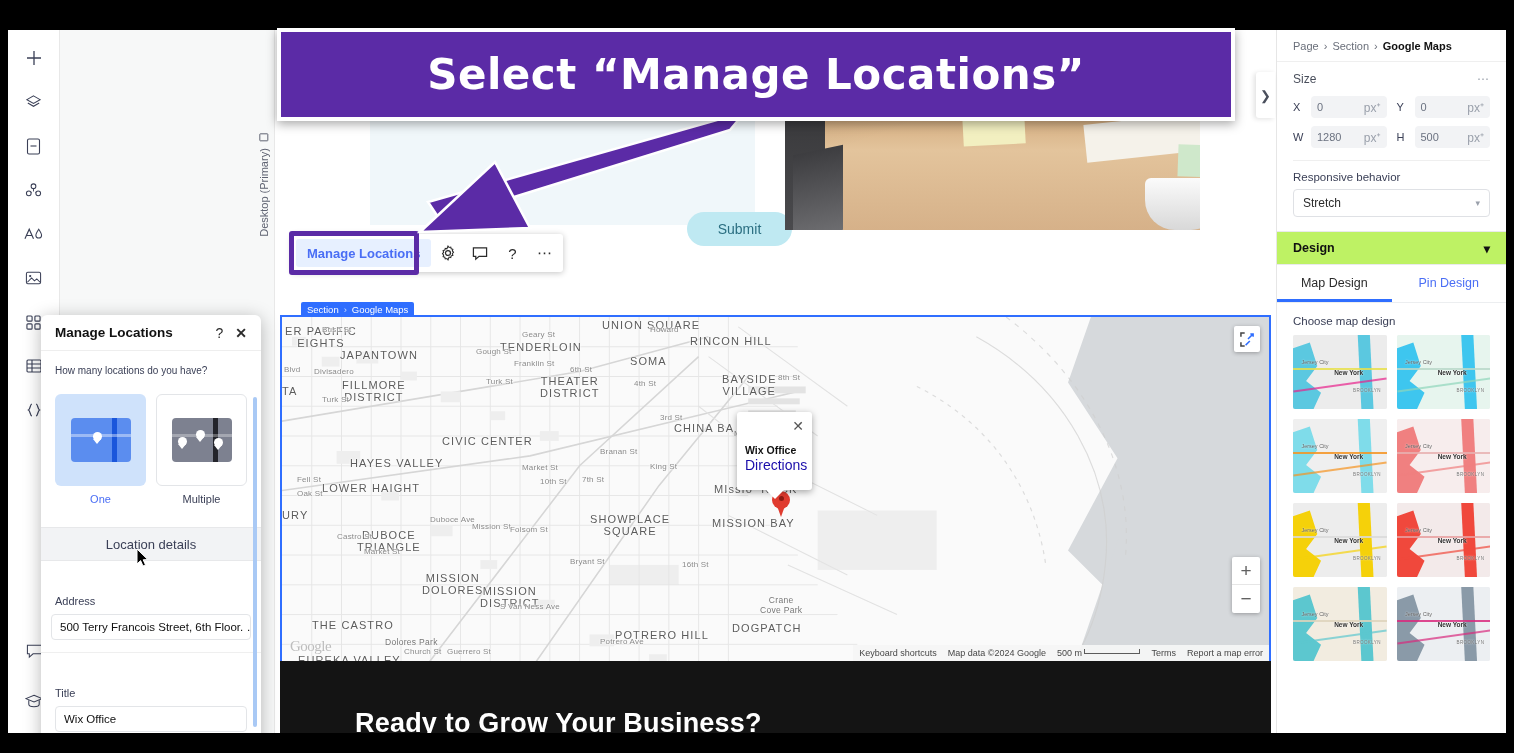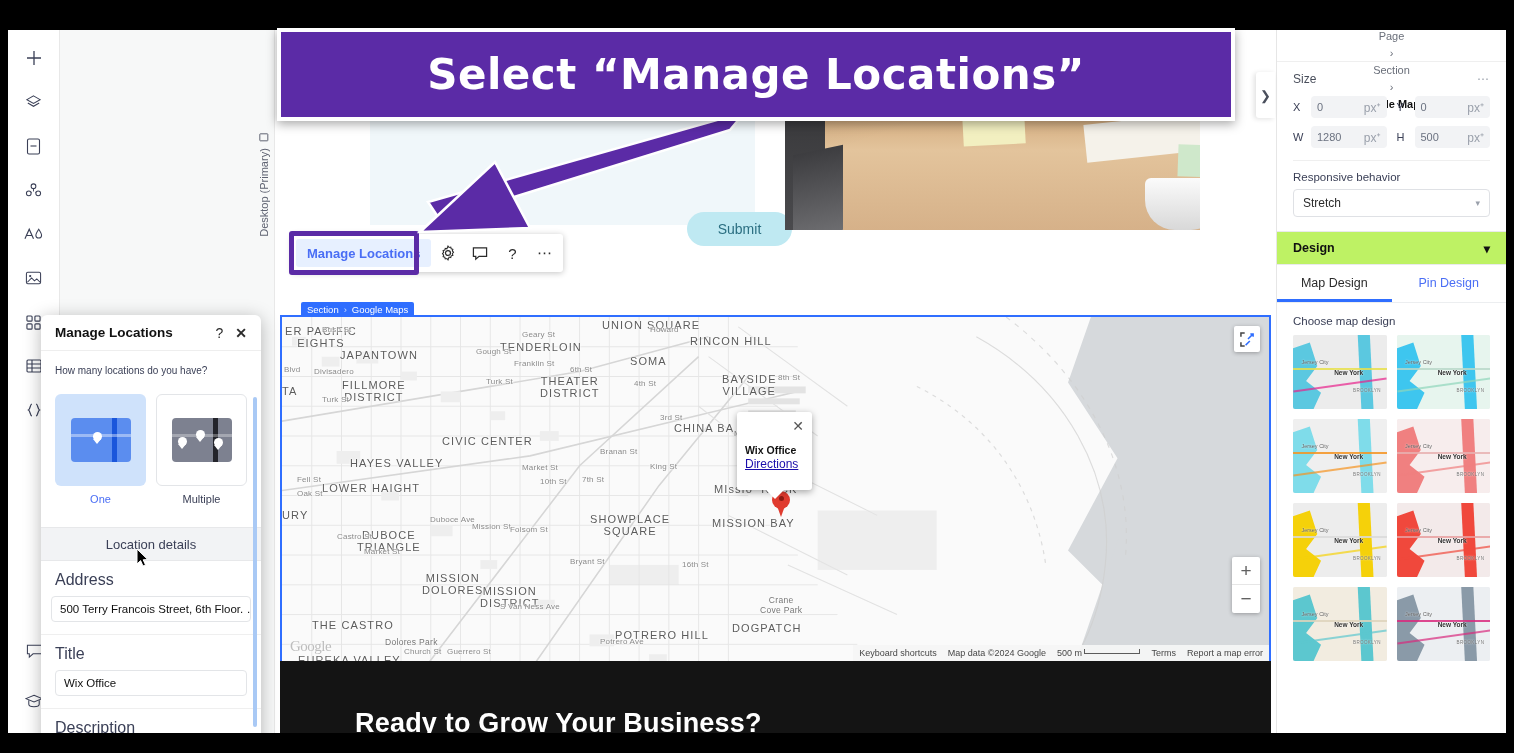--- a/index.html
+++ b/index.html
@@ -177,22 +177,22 @@
     background: #fff; border-radius: 3px; box-shadow: 0 2px 7px rgba(0,0,0,0.35);
     z-index: 4;
   }
   .infowin::after {
     content:""; position:absolute; left:28px; bottom:-9px; width:0;height:0;
     border-left: 10px solid transparent; border-right: 10px solid transparent;
     border-top: 10px solid #fff;
   }
   .iw-close { position:absolute; right:8px; top:6px; font-size:14px; color:#555; cursor:pointer; }
   .iw-title { position:absolute; left:8px; top:32px; font-size:10.5px; font-weight:700; color:#111; }
-  .iw-link { position:absolute; left:8px; top:45px; font-size:12px; color:#1a0dab;
-    text-decoration: underline; cursor:pointer; }
+  .iw-link { position:absolute; left:8px; top:45px; font-size:14px; color:#1a0dab;
+    cursor:pointer; }
   .pin {
     position: absolute; left: 490px; top: 174px; width: 18px; height: 26px; z-index: 3;
   }
   .pin-head {
     width:18px; height:18px; border-radius:50%; background:#e03b2f;
   }
   .pin-head::after{ content:""; position:absolute; left:6.5px; top:5px; width:5px;height:5px;
     background:#8e1c14; border-radius:50%; }
   .pin-tip {
     position:absolute; left:4px; top:12px; width:0;height:0;
@@ -239,22 +239,22 @@
     position:absolute; left:75px; bottom:-6px; color:#fff;
     font-size: 27px; font-weight: 700; letter-spacing:0.2px;
   }
 
   
   .right-panel {
     position: absolute; right: 0; top: 0; width: 230px; bottom: 0;
     background: #fff; border-left: 1px solid #e6e6e6;
   }
   .rp-crumb {
-    height: 32px; display:flex; align-items:center; gap:5px; padding: 0 16px;
-    font-size: 11px; color: #6a6f7a; border-bottom: 1px solid #efefef; flex-direction: column;
+    height: 32px; display:flex; align-items:center; gap:5px; padding: 11px 16px;
+    font-size: 11px; color: #6a6f7a; border-bottom: 1px solid #efefef;
   }
   .rp-crumb b { color:#111; font-weight:700; }
   .rp-section { padding: 10px 16px 2px; }
   .rp-row-title { display:flex; align-items:center; justify-content:space-between;
     font-size: 12px; color: #4a4f5c; }
   .dots { color:#9aa0ab; letter-spacing:1px; cursor:pointer; font-size:12px; }
   .size-grid { display:grid; grid-template-columns: 1fr 1fr; gap: 8px 10px; margin-top: 10px; }
   .size-cell { display:flex; align-items:center; gap:8px; }
   .size-cell label { font-size: 11px; color:#3b4057; width:10px; }
   .numbox {
@@ -351,21 +351,21 @@
   .mpin { position:absolute; width:9px; height:12px; }
   .mpin i { display:block; width:9px;height:9px;border-radius:50%;background:#fff; }
   .mpin b { display:block; margin:-2px auto 0; width:0;height:0;
     border-left:4px solid transparent;border-right:4px solid transparent;border-top:5px solid #fff; }
   .loc-details {
     height: 34px; background:#f2f3f5; border-top:1px solid #e7e8ea; border-bottom:1px solid #e7e8ea;
     display:flex; align-items:center; justify-content:center;
     font-size: 13px; color:#3b4057; margin-top: 14px; cursor:pointer;
   }
   .field { padding: 10px 14px 12px; border-bottom:1px solid #efefef; position:relative; }
-  .field .fl { font-size: 16px; color:#3b4057; margin-bottom: 7px; }
+  .field .fl { font-size: 11px; color:#3b4057; margin-bottom: 7px; margin-top: 24px; }
   .field .fi {
     height: 26px; border:1px solid #e3e5e8; border-radius:4px;
     display:flex; align-items:center; padding: 0 8px;
     font-size: 11.5px; color:#111; overflow:hidden; white-space:nowrap; cursor:text;
   }
   .field .fi.ph { color:#9aa0ab; }
   .field.flush { padding-left: 10px; padding-right: 10px; }
   .field.flush .fl { margin-left: 4px; }
   .ml-scroll {
     position:absolute; right: 4px; top: 46px; width: 4px; height: 330px;

